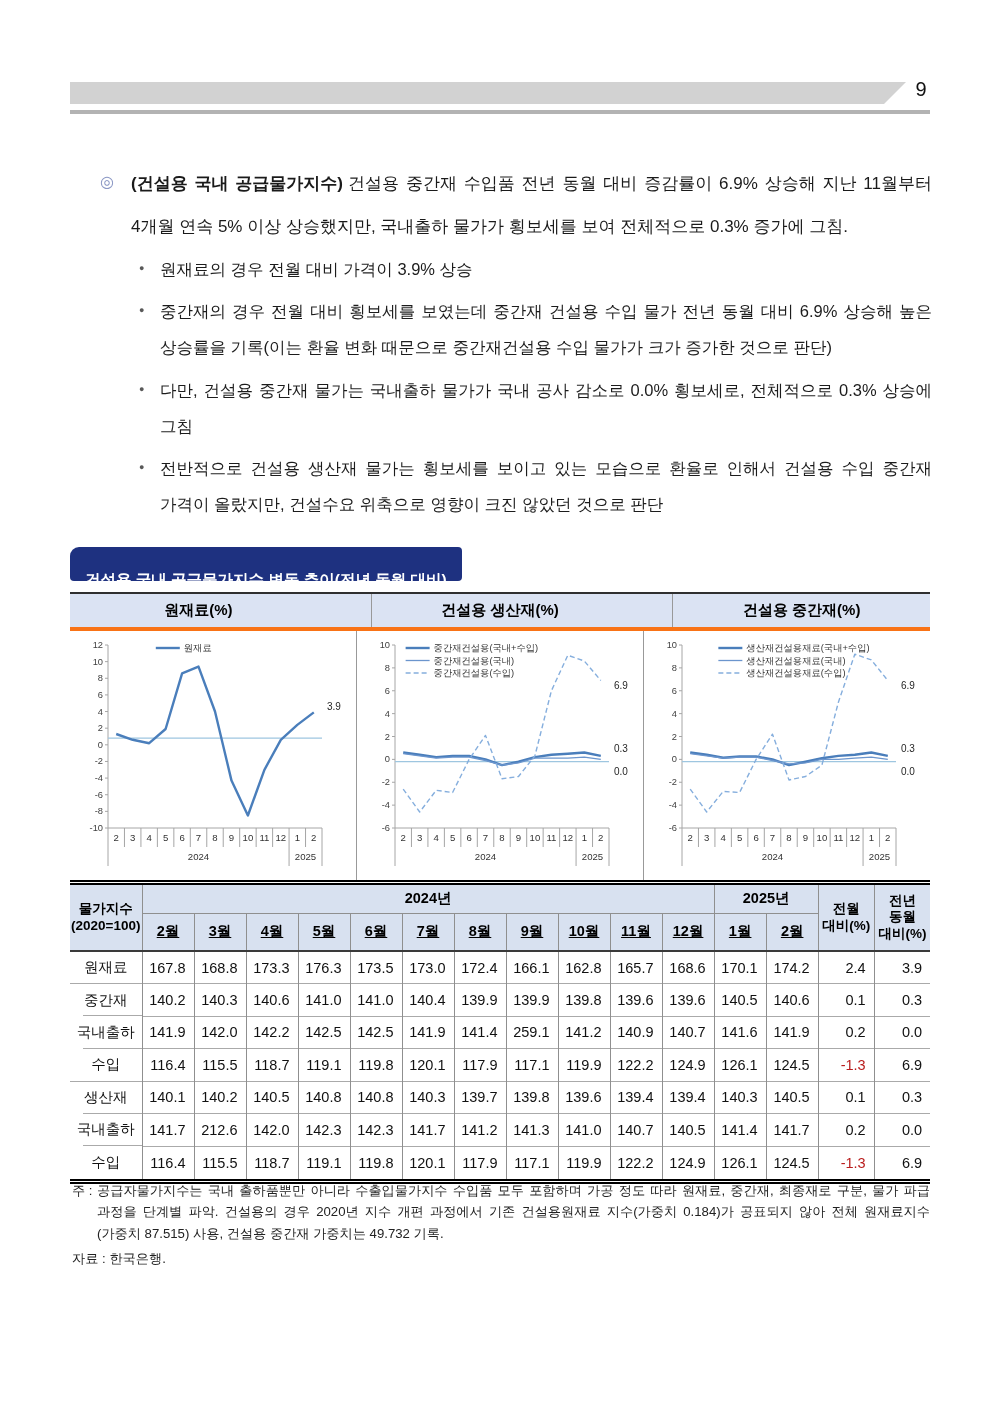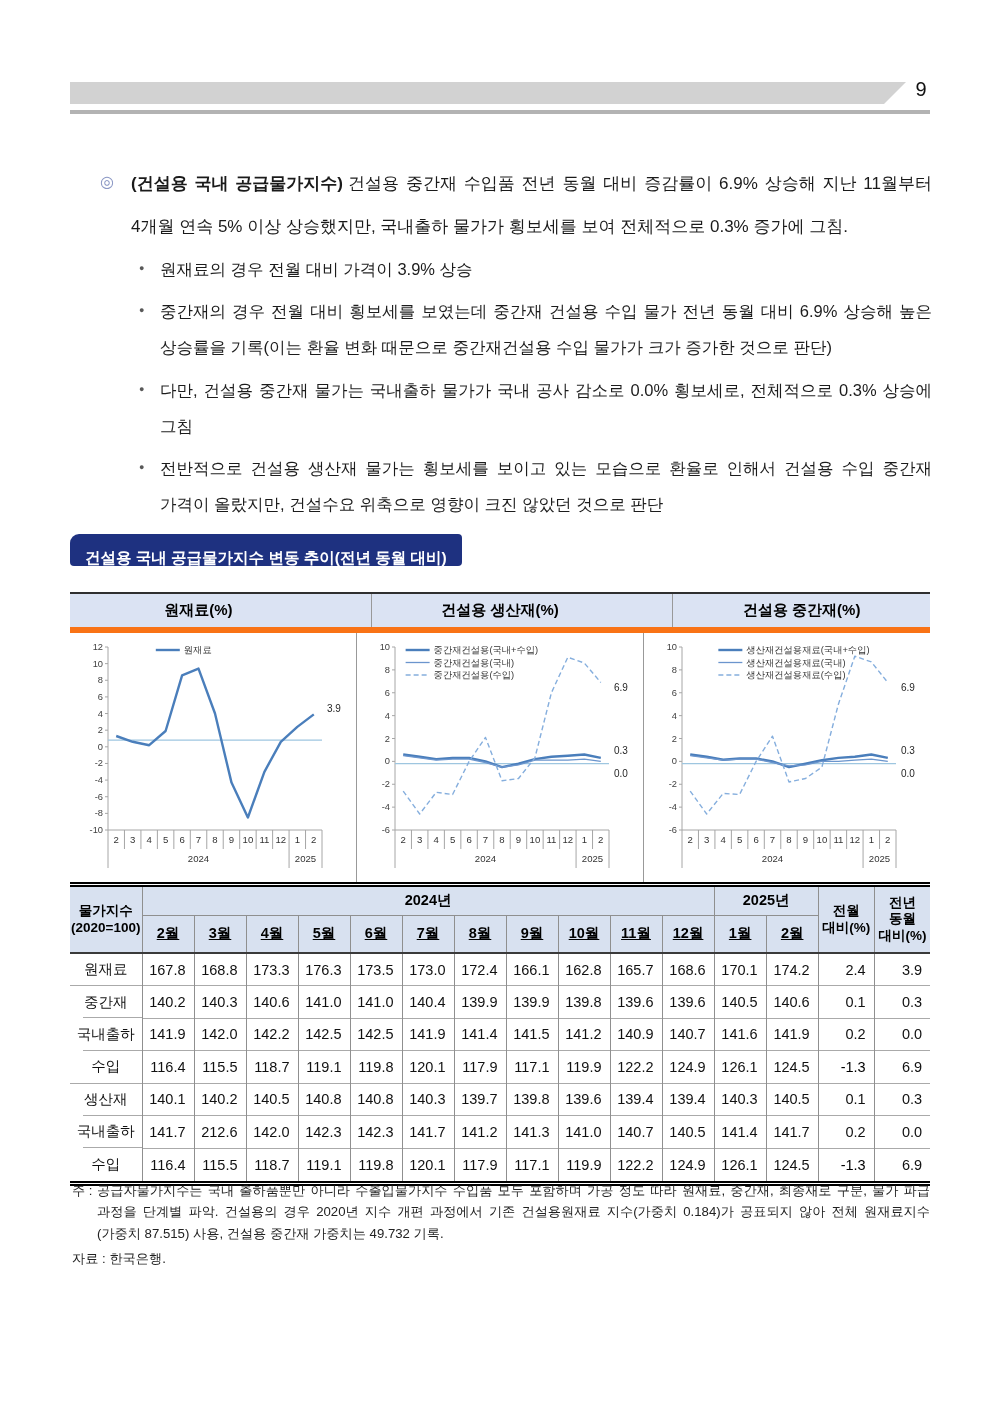--- a/index.html
+++ b/index.html
@@ -17,27 +17,27 @@
   .intro { position:relative; padding-left:31px; font-size:17px; line-height:2.55; text-align:justify;
            word-break:keep-all; margin-bottom:2px; }
   .intro-marker { position:absolute; left:0; top:12px; font-size:16px; color:#8a97c4; line-height:1; }
   .intro b { margin-right:5px; }
   .bullets { margin-left:37px; }
   .bullet { position:relative; padding-left:23px; font-size:16.5px; line-height:2.2; text-align:justify;
             word-break:keep-all; margin-bottom:6px; color:#1c1c1c; }
   .bdot { position:absolute; left:2px; top:13px; font-size:9px; color:#595959; line-height:1; }
 
   
-  .badge { position:absolute; left:70px; top:534px; height:32px; background:#1e3180; color:#fff;
-           font-weight:bold; font-size:15.5px; line-height:32px; padding:8px 15px;
+  .badge { position:absolute; left:70px; top:547px; height:32px; background:#1e3180; color:#fff;
+           font-weight:bold; font-size:15.5px; line-height:32px; padding:17px 15px;
            border-radius:9px 4px 4px 4px; }
 
   
   .figure { position:absolute; left:70px; top:592px; width:860px; }
-  .panel-heads { display:flex; border-top:2.5px solid #2f2f2f; border-bottom:6px solid #f97316; background:#dbe3f3;gap:44px; }
+  .panel-heads { display:flex; border-top:2.5px solid #2f2f2f; border-bottom:4px solid #f97316; background:#dbe3f3;gap:44px; }
   .panel-head { flex:1; height:33px; line-height:32px; text-align:center; font-weight:bold; font-size:15px; color:#000; }
   .panel-head + .panel-head { border-left:1px solid #999; }
   .charts { display:flex; height:249px; }
   .chart-box { flex:1; position:relative; }
   .chart-box + .chart-box { border-left:1px solid #999; }
   .chart-box svg { display:block; font-family:"Liberation Sans","DejaVu Sans",sans-serif; }
 
   
   .table-wrap { border-top:5px double #000; border-bottom:5px double #000; }
   table.dtable { border-collapse:collapse; table-layout:fixed; width:860px; }
@@ -49,21 +49,21 @@
   .dtable .hr2 th { height:38px; font-size:14.5px;text-decoration:underline; }
   .dtable th.c1h { font-size:13.5px; line-height:1.25; }
   .dtable th.mh { font-size:13.5px; line-height:1.2; }
   .dtable td { border-left:1px solid #8f8f8f; border-top:1px solid #aaa; height:32.5px; font-size:14.5px;
                text-align:right; padding-right:8px; color:#111; vertical-align:middle; position:relative; }
   .dtable td.rl { border-left:none; text-align:center; padding-right:0; }
   .dtable tbody tr:first-child td { border-top:2px solid #3a3a3a; }
   .dtable tr.sub td.rl { border-top:none; }
   .dtable tr.sub td.rl::before { content:""; position:absolute; left:13px; right:0; top:-1px;
                                  border-top:1px solid #aaa; }
-  .dtable td.neg { color:#000000; }
+  .dtable td.neg { color:#b91c1c; }
 
   
   .notes { position:absolute; left:72px; top:1180px; width:858px; font-size:13.2px; color:#222; line-height:1.62; }
   .note { position:relative; padding-left:25px; text-align:justify; word-break:keep-all; }
   .note-label { position:absolute; left:0; top:0; }
   .source { margin-top:4px; }
 </style>
 </head>
 <body>
 
@@ -383,21 +383,21 @@
             </tr>
             <tr class="sub">
               <td class="rl">국내출하</td>
               <td>141.9</td>
               <td>142.0</td>
               <td>142.2</td>
               <td>142.5</td>
               <td>142.5</td>
               <td>141.9</td>
               <td>141.4</td>
-              <td>141.5</td>
+              <td>259.1</td>
               <td>141.2</td>
               <td>140.9</td>
               <td>140.7</td>
               <td>141.6</td>
               <td>141.9</td>
               <td>0.2</td>
               <td>0.0</td>
             </tr>
             <tr class="sub">
               <td class="rl">수입</td>

